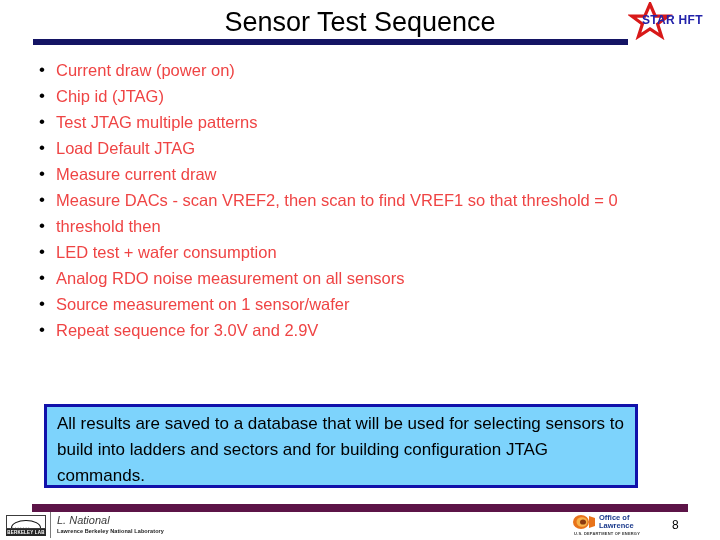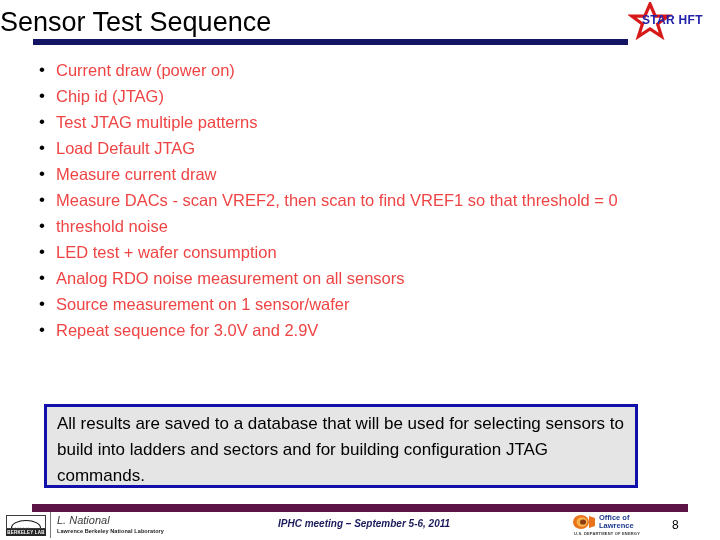--- a/index.html
+++ b/index.html
@@ -14,21 +14,21 @@
     overflow: hidden;
     position: relative;
   }
 
   
   #slide-title {
     position: absolute;
     left: 0;
     top: 6px;
     width: 720px;
-    text-align: left;
+    text-align: center;
     font-size: 27px;
     font-weight: normal;
     color: #000000;
     letter-spacing: 0px;
     line-height: 32px;
     white-space: nowrap;
   }
   #title-rule {
     position: absolute;
     left: 33px;
@@ -90,21 +90,21 @@
   }
 
   
   #callout-box {
     position: absolute;
     left: 44px;
     top: 404px;
     width: 594px;
     height: 84px;
     border: 3px solid #1111aa;
-    background: #e5e5e5;
+    background: #7dd3fc;
     box-sizing: border-box;
     padding: 4px 8px 4px 10px;
   }
   #callout-text {
     font-size: 17px;
     line-height: 26px;
     color: #000000;
   }
 
   
@@ -299,21 +299,21 @@
     <span class="bullet-text">Measure current draw</span>
   </div>
 
   <div class="bullet-row">
     <span class="bullet-marker">•</span>
     <span class="bullet-text">Measure DACs - scan VREF2, then scan to find VREF1 so that threshold = 0</span>
   </div>
 
   <div class="bullet-row">
     <span class="bullet-marker">•</span>
-    <span class="bullet-text">threshold noise</span>
+    <span class="bullet-text">threshold then</span>
   </div>
 
   <div class="bullet-row">
     <span class="bullet-marker">•</span>
     <span class="bullet-text">LED test + wafer consumption</span>
   </div>
 
   <div class="bullet-row">
     <span class="bullet-marker">•</span>
     <span class="bullet-text">Analog RDO noise measurement on all sensors</span>
@@ -345,21 +345,20 @@
       <div class="dome-dots">·······</div>
     </div>
     <div class="tag">BERKELEY LAB</div>
   </div>
 
   <div id="lbnl-divider"></div>
 
   <div id="presenter-name">L. National</div>
   <div id="lbnl-subtitle">Lawrence Berkeley National Laboratory</div>
 
-  <div id="footer-center">IPHC meeting – September 5-6, 2011</div>
 
   <div id="doe-logo">
     <svg class="swirl" viewBox="0 0 24 16">
       <rect x="0" y="0" width="24" height="16" fill="#ffffff"></rect>
       <ellipse cx="9" cy="8" rx="8" ry="7" fill="#e8731a"></ellipse>
       <ellipse cx="10" cy="8" rx="5.5" ry="4.8" fill="#f6b24a"></ellipse>
       <ellipse cx="11" cy="8" rx="3" ry="2.6" fill="#8c3a10"></ellipse>
       <path d="M17,2 L23,4 L23,12 L17,14 Z" fill="#e8731a"></path>
     </svg>
     <div class="doe-label">

